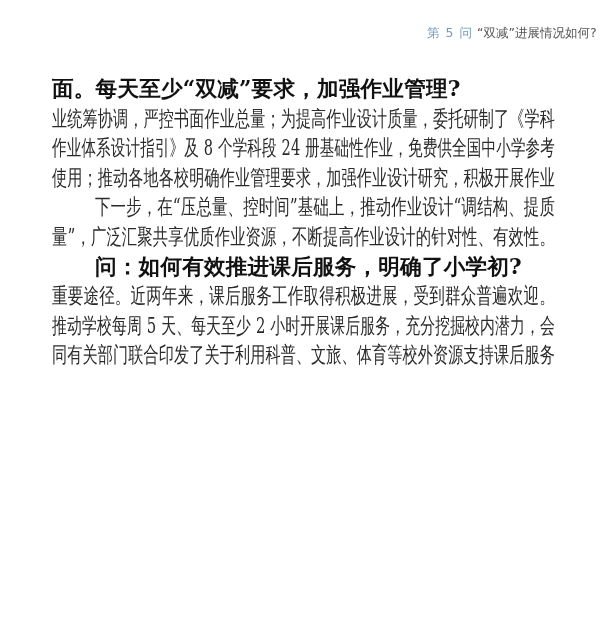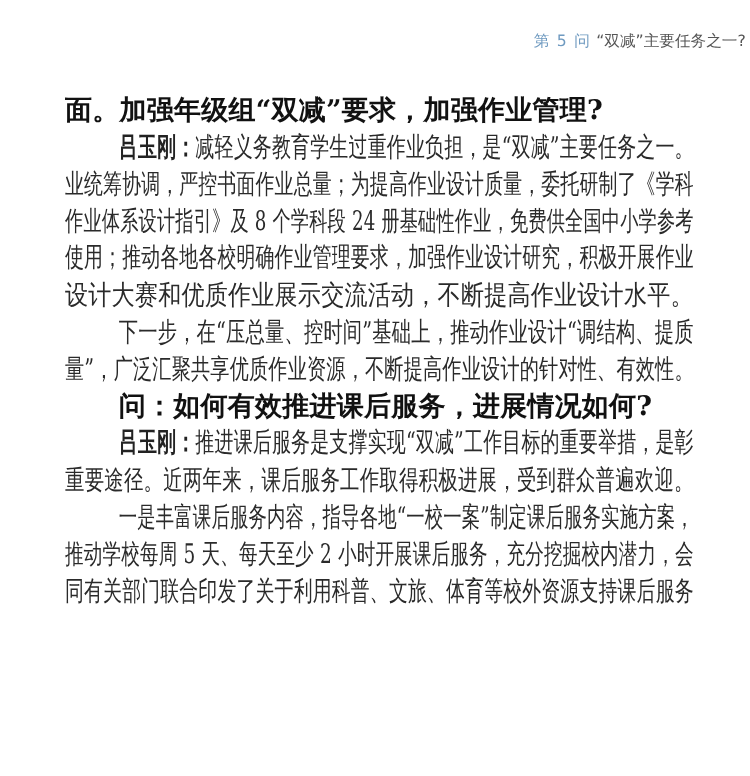--- a/index.html
+++ b/index.html
@@ -81,33 +81,29 @@
     font-weight: bold;
     color: #222;
   }
   .fit { display: inline-block; }
 </style>
 </head>
 <body>
 
 <div class="header">
   <span class="hdr-chapter">第 5 问</span>
-  <span class="hdr-title">“双减”主要任务之一?</span>
+  <span class="hdr-title">“双减”进展情况如何?</span>
   <span class="hdr-divider"></span>
   <span class="hdr-page">041</span>
 </div>
 
 <div class="content" id="content">
-    <div class="line bold"><span class="fit"><span>面。加强年级组“双减”要求，加强作业管理?</span></span></div>
-    <div class="line indent"><span class="fit" style="transform-origin: left center; transform: scaleX(0.70281);"><span class="speaker">吕玉刚：</span><span>减轻义务教育学生过重作业负担，是“双减”主要任务之一。</span></span></div>
+    <div class="line bold"><span class="fit"><span>面。每天至少“双减”要求，加强作业管理?</span></span></div>
     <div class="line"><span class="fit" style="transform-origin: left center; transform: scaleX(0.699385);"><span>业统筹协调，严控书面作业总量；为提高作业设计质量，委托研制了《学科</span></span></div>
     <div class="line"><span class="fit" style="transform-origin: left center; transform: scaleX(0.674545);"><span>作业体系设计指引》及 8 个学科段 24 册基础性作业，免费供全国中小学参考</span></span></div>
     <div class="line"><span class="fit" style="transform-origin: left center; transform: scaleX(0.699385);"><span>使用；推动各地各校明确作业管理要求，加强作业设计研究，积极开展作业</span></span></div>
-    <div class="line"><span class="fit" style="transform-origin: left center; transform: scaleX(0.854806);"><span>设计大赛和优质作业展示交流活动，不断提高作业设计水平。</span></span></div>
     <div class="line indent"><span class="fit" style="transform-origin: left center; transform: scaleX(0.714338);"><span>下一步，在“压总量、控时间”基础上，推动作业设计“调结构、提质</span></span></div>
     <div class="line"><span class="fit" style="transform-origin: left center; transform: scaleX(0.70981);"><span>量”，广泛汇聚共享优质作业资源，不断提高作业设计的针对性、有效性。</span></span></div>
-    <div class="line bold indent"><span class="fit"><span>问：如何有效推进课后服务，进展情况如何?</span></span></div>
-    <div class="line indent"><span class="fit" style="transform-origin: left center; transform: scaleX(0.70281);"><span class="speaker">吕玉刚：</span><span>推进课后服务是支撑实现“双减”工作目标的重要举措，是彰</span></span></div>
+    <div class="line bold indent"><span class="fit"><span>问：如何有效推进课后服务，明确了小学初?</span></span></div>
     <div class="line"><span class="fit" style="transform-origin: left center; transform: scaleX(0.721244);"><span>重要途径。近两年来，课后服务工作取得积极进展，受到群众普遍欢迎。</span></span></div>
-    <div class="line indent"><span class="fit" style="transform-origin: left center; transform: scaleX(0.680175);"><span>一是丰富课后服务内容，指导各地“一校一案”制定课后服务实施方案，</span></span></div>
     <div class="line"><span class="fit" style="transform-origin: left center; transform: scaleX(0.687393);"><span>推动学校每周 5 天、每天至少 2 小时开展课后服务，充分挖掘校内潜力，会</span></span></div>
     <div class="line"><span class="fit" style="transform-origin: left center; transform: scaleX(0.699385);"><span>同有关部门联合印发了关于利用科普、文旅、体育等校外资源支持课后服务</span></span></div>
   </div>
 
 </body></html>

